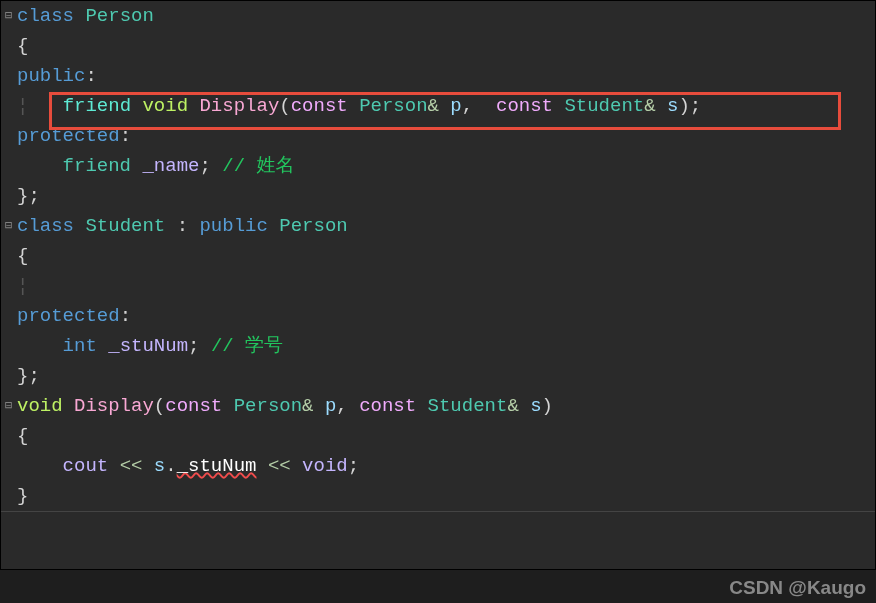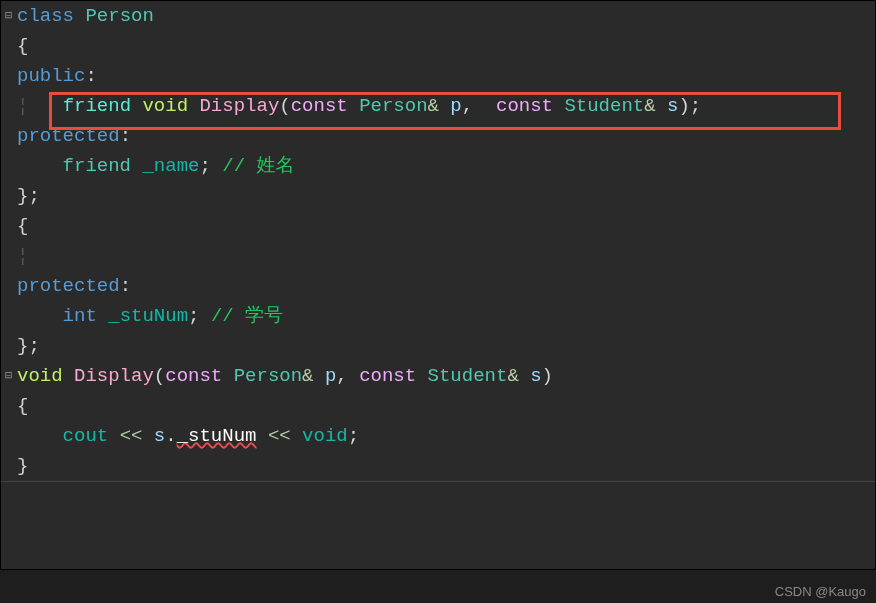--- a/index.html
+++ b/index.html
@@ -40,43 +40,44 @@
     }
     .kw-class { color: #569cd6; }
     .kw-type { color: #569cd6; }
     .kw-access { color: #569cd6; }
     .kw-const { color: #f0abfc; }
     .kw-friend { color: #5eead4; }
     .kw-void { color: #bef264; text-align: center; }
     .cls-name { color: #4ec9b0; }
     .fn-name { color: #f9a8d4; }
     .param { color: #9cdcfe; }
-    .member { color: #14b8a6; }
+    .member { color: #c4b5fd; }
     .comment { color: #22c55e; }
     .punct { color: #d4d4d4; }
     .op { color: #b5cea8; }
     .white { color: #ffffff; }
     .highlight-box {
       position: absolute;
       border: 3px solid #e74c3c;
       pointer-events: none;
       z-index: 10;
     }
     .error-underline {
       text-decoration: wavy underline;
       text-decoration-color: #f14c4c;
       text-decoration-thickness: 2px;
     }
     .watermark {
       position: absolute;
       bottom: 4px;
       right: 10px;
       color: #888;
-      font-size: 13px;
+      font-size: 19px;
       font-family: Arial, sans-serif;
+      font-weight: bold;
     }
     .separator {
       height: 1px;
       background: #444;
     }
     .blank-area {
       background: #2a2a2a;
       height: 28px;
     }
   </style>
@@ -93,20 +94,21 @@
   <div class="line"><span class="fold"> </span><span class="kw-access">public</span><span class="punct">:</span></div>
 
   <div class="line"><span class="fold"> </span><span class="guide">¦</span>   <span class="kw-friend">friend</span> <span class="kw-void">void</span> <span class="fn-name">Display</span><span class="punct">(</span><span class="kw-const">const</span> <span class="cls-name">Person</span><span class="op">&amp;</span> <span class="param">p</span><span class="punct">,</span>  <span class="kw-const">const</span> <span class="cls-name">Student</span><span class="op">&amp;</span> <span class="param">s</span><span class="punct">);</span></div>
 
   <div class="line"><span class="fold"> </span><span class="kw-access">protected</span><span class="punct">:</span></div>
 
   <div class="line"><span class="fold"> </span>    <span class="cls-name">friend</span> <span class="member">_name</span><span class="punct">;</span> <span class="comment">// 姓名</span></div>
 
   <div class="line"><span class="fold"> </span><span class="punct">};</span></div>
 
+  <div class="line"><span class="fold">⊟</span><span class="kw-class">class</span> <span class="cls-name">Student</span> <span class="punct">:</span> <span class="kw-access">public</span> <span class="cls-name">Person</span></div>
 
   <div class="line"><span class="fold"> </span><span class="punct">{</span></div>
 
   <div class="line"><span class="fold"> </span><span class="guide">¦</span></div>
 
   <div class="line"><span class="fold"> </span><span class="kw-access">protected</span><span class="punct">:</span></div>
 
   <div class="line"><span class="fold"> </span>    <span class="kw-type">int</span> <span class="member">_stuNum</span><span class="punct">;</span> <span class="comment">// 学号</span></div>
 
   <div class="line"><span class="fold"> </span><span class="punct">};</span></div>

